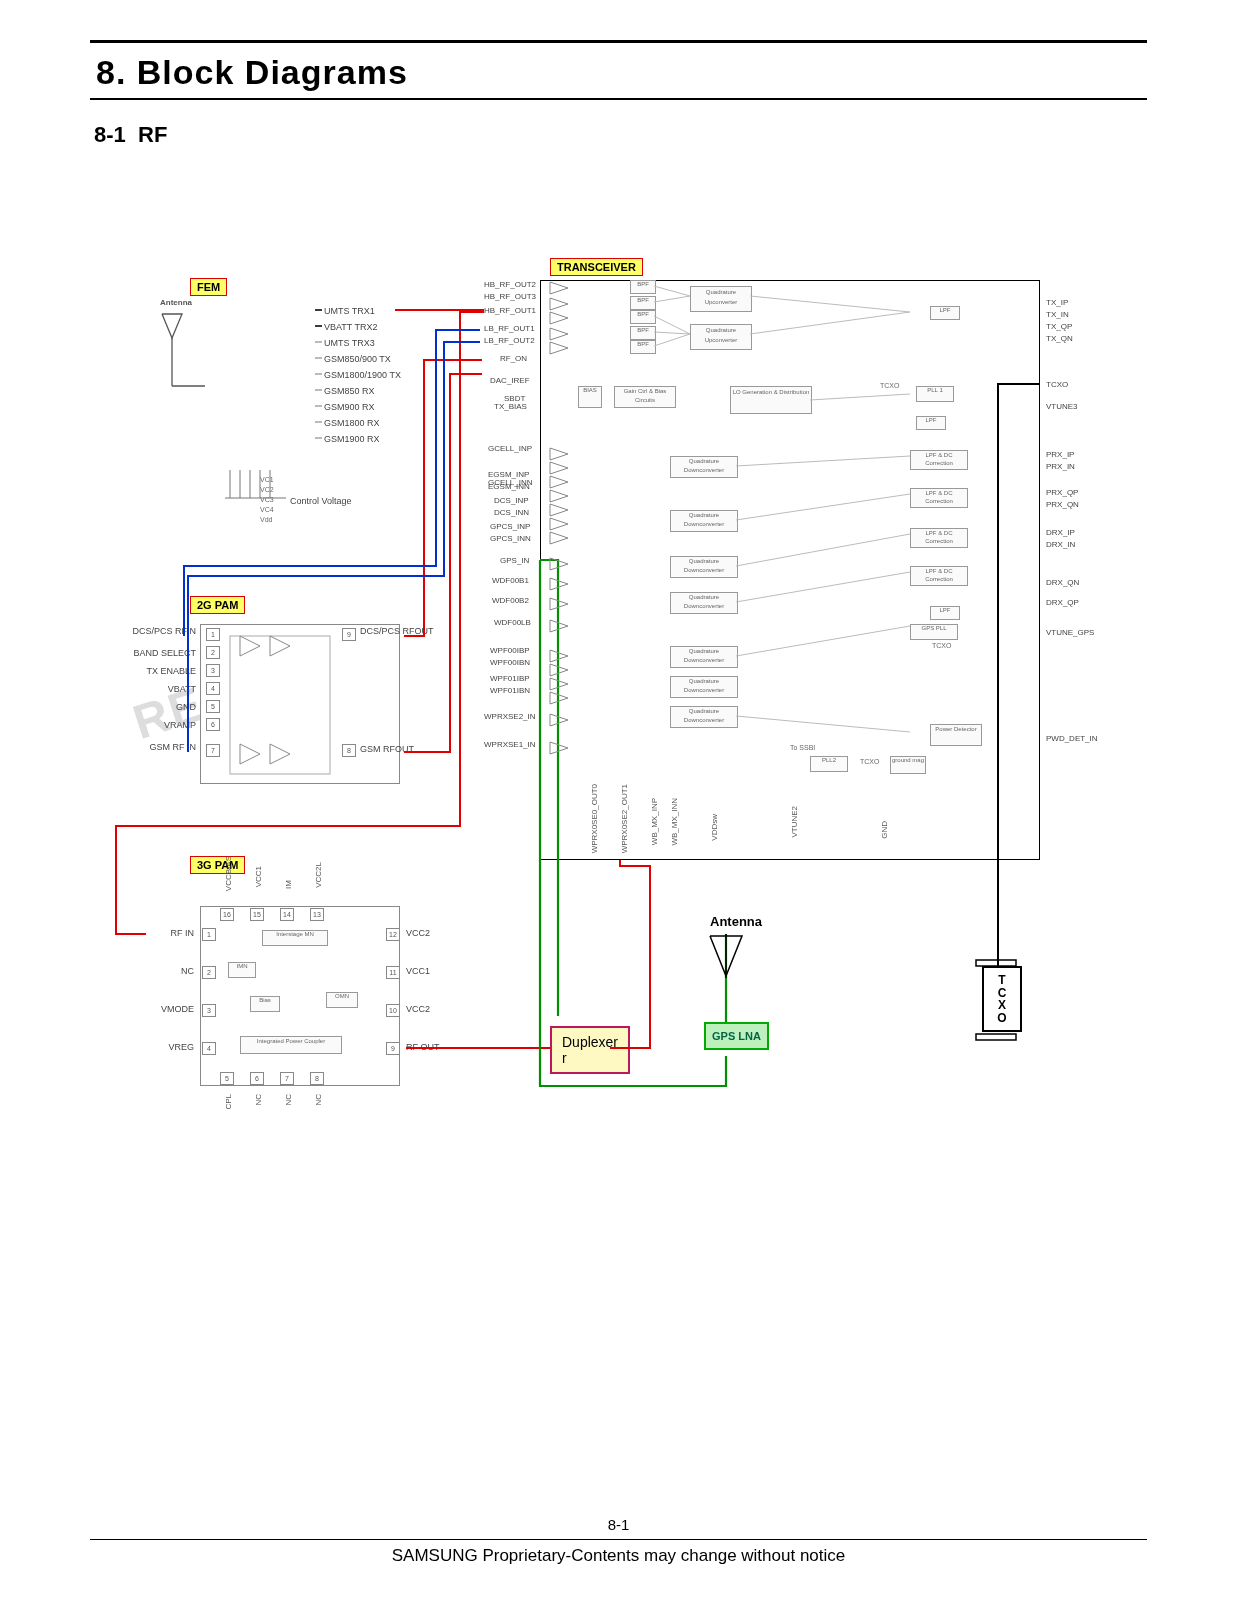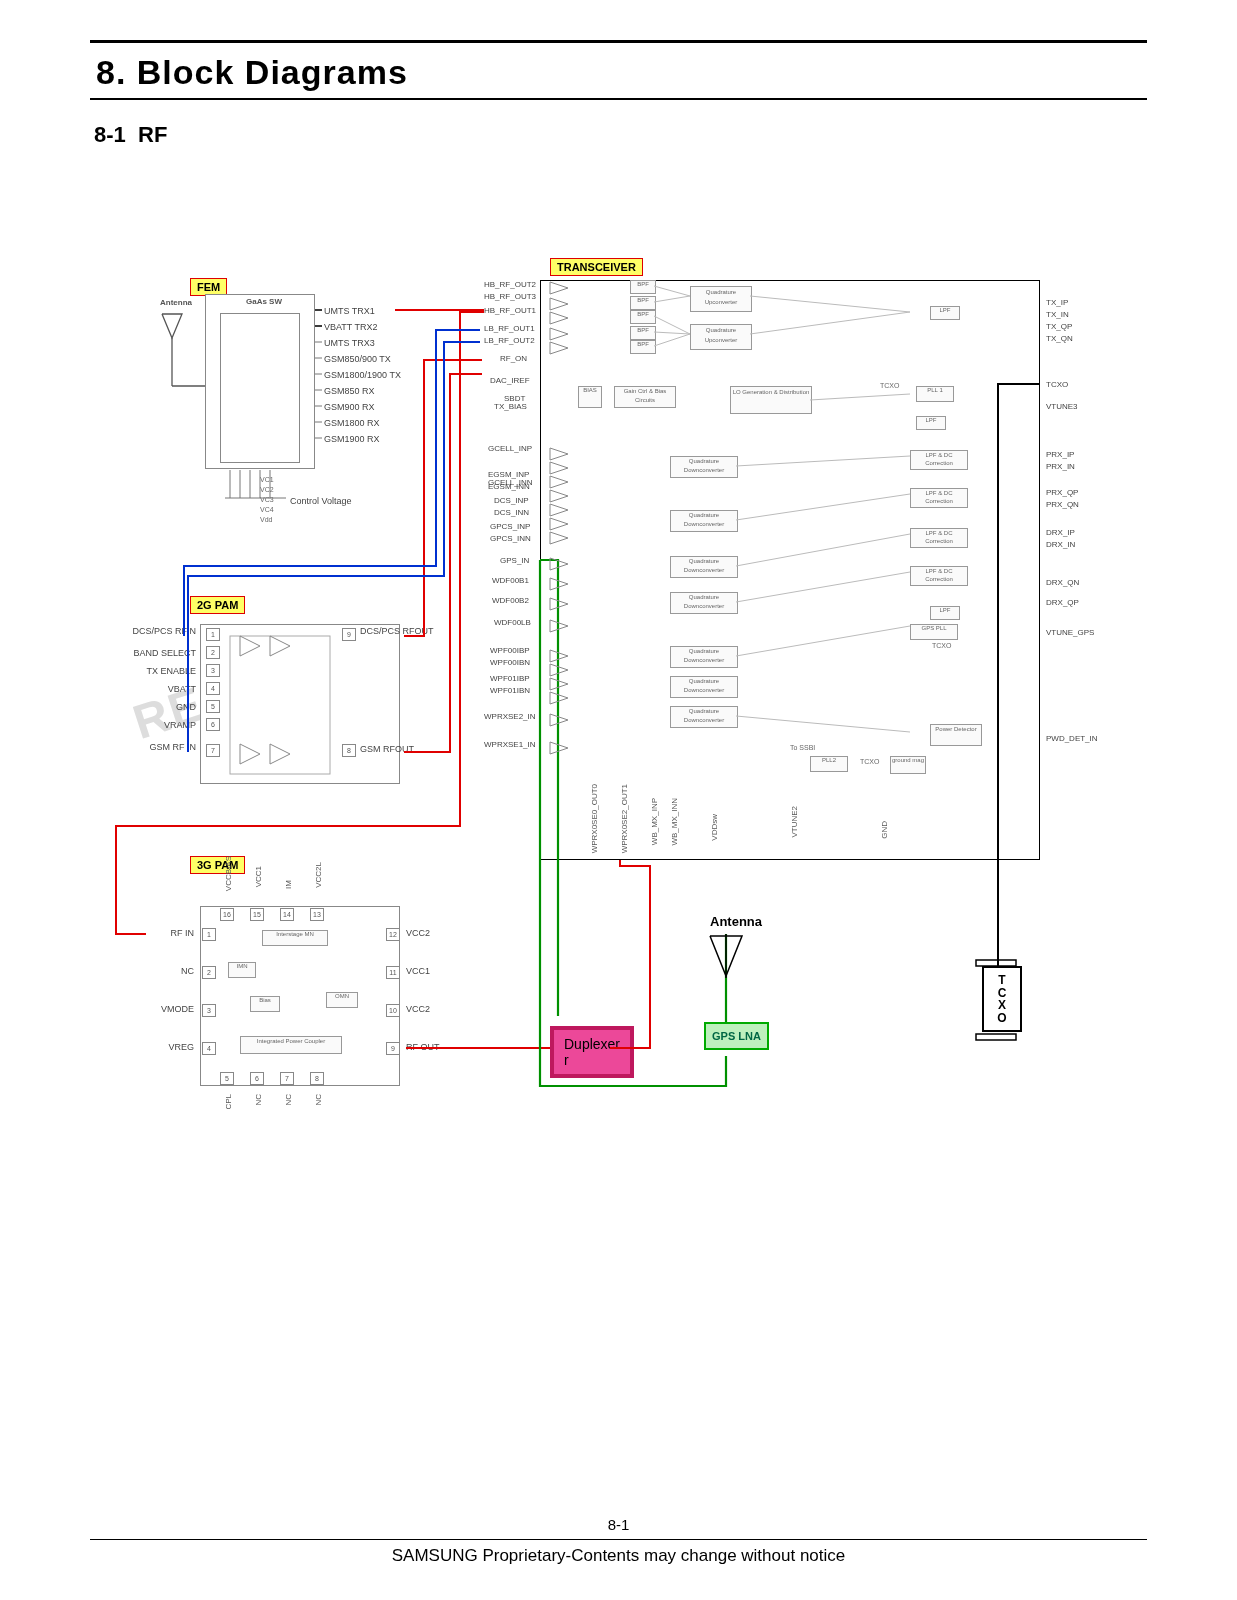--- a/index.html
+++ b/index.html
@@ -92,22 +92,22 @@
     position: absolute;
   }
   svg.wire {
     position: absolute;
     left: 0; top: 0;
     width: 100%; height: 100%;
     pointer-events: none;
   }
   .duplexer {
     position: absolute;
-    border: 4px solid #be185d;
-    background: #ec4899;
+    border: 2px solid #be185d;
+    background: #fef9c3;
     font-size: 14px;
     padding: 6px 10px;
     text-align: left;
   }
   .gps-lna {
     position: absolute;
     border: 2.5px solid #0a0;
     background: #bdf0bd;
     font-size: 11px;
     font-weight: bold;
@@ -195,24 +195,20 @@
 
     <div class="watermark" style="left:40px; top:400px;">REQUIP</div>
     <div class="watermark" style="left:560px; top:250px; color:#e8e8e8;">ALCOM</div>
 
     <div class="label-box" style="left:100px; top:12px;">FEM</div>
     <div class="label-box" style="left:100px; top:330px;">2G PAM</div>
     <div class="label-box" style="left:100px; top:590px;">3G PAM</div>
     <div class="label-box" style="left:460px; top:-8px;">TRANSCEIVER</div>
 
     <div class="tiny" style="left:70px; top:32px; font-weight:bold;">Antenna</div>
-    <div class="block-light" style="left:115px; top:28px; width:110px; height:175px;">
-      <span class="tiny" style="left:40px; top:2px; font-weight:bold;">GaAs SW</span>
-      <div class="block-light" style="left:14px; top:18px; width:80px; height:150px;"></div>
-    </div>
 
     <svg class="wire" viewBox="0 0 1057 1060">
       <polyline points="72,48 92,48 82,72 72,48" stroke="#555" fill="none" stroke-width="1.3"></polyline>
       <line x1="82" y1="72" x2="82" y2="120" stroke="#555" stroke-width="1.3"></line>
       <line x1="82" y1="120" x2="115" y2="120" stroke="#555" stroke-width="1.3"></line>
     </svg>
 
     <span class="sig" style="left:234px; top:40px;">UMTS TRX1</span>
     <span class="sig" style="left:234px; top:56px;">VBATT TRX2</span>
     <span class="sig" style="left:234px; top:72px;">UMTS TRX3</span>

